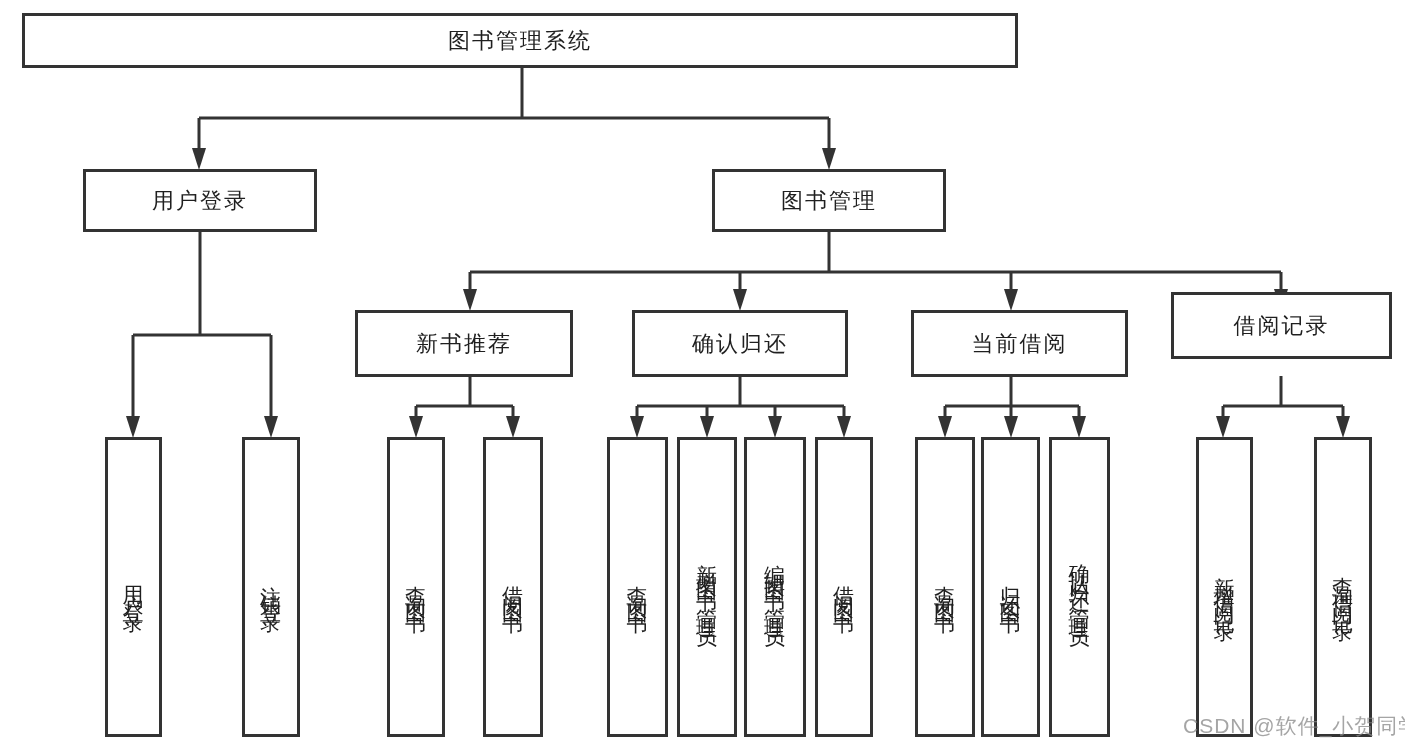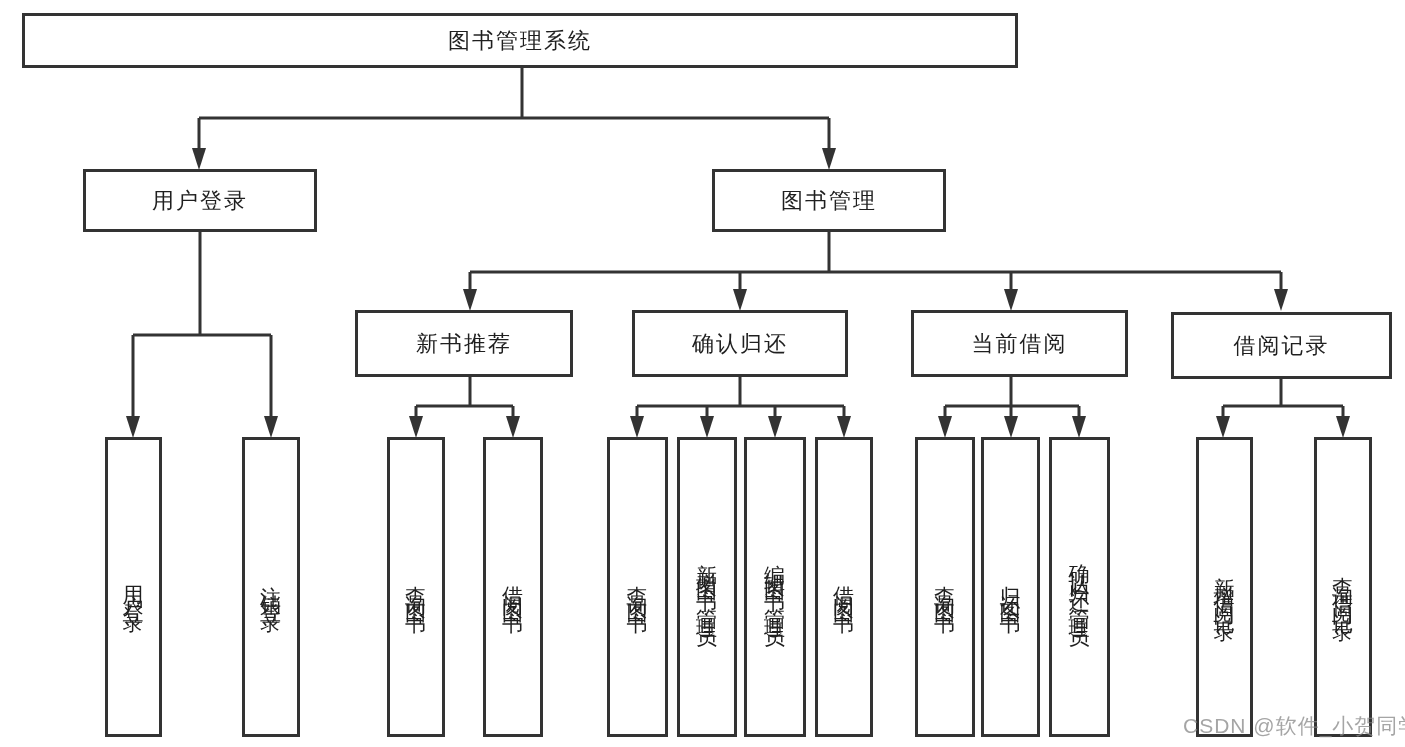--- a/index.html
+++ b/index.html
@@ -105,21 +105,21 @@
   </svg>
 
   <div class="node h-node" style="left:22px; top:13px; width:996px; height:55px;">图书管理系统</div>
 
   <div class="node h-node" style="left:83px; top:169px; width:234px; height:63px;">用户登录</div>
   <div class="node h-node" style="left:712px; top:169px; width:234px; height:63px;">图书管理</div>
 
   <div class="node h-node" style="left:355px; top:310px; width:218px; height:67px;">新书推荐</div>
   <div class="node h-node" style="left:632px; top:310px; width:216px; height:67px;">确认归还</div>
   <div class="node h-node" style="left:903px; top:310px; width:217px; height:67px;margin-left:8px;">当前借阅</div>
-  <div class="node h-node" style="left:1171px; top:312px; width:221px; height:67px;">借阅记录</div>
+  <div class="node h-node" style="left:1171px; top:292px; width:221px; height:67px;">借阅记录</div>
 
   <div class="node v-node" style="left:105px; top:437px; width:57px; height:300px;">用户登录</div>
   <div class="node v-node" style="left:242px; top:437px; width:58px; height:300px;">注销登录</div>
 
   <div class="node v-node" style="left:387px; top:437px; width:58px; height:300px;">查询图书</div>
   <div class="node v-node" style="left:483px; top:437px; width:60px; height:300px;">借阅图书</div>
 
   <div class="node v-node" style="left:607px; top:437px; width:61px; height:300px;">查询图书</div>
   <div class="node v-node" style="left:677px; top:437px; width:60px; height:300px;">新增图书（管理员）</div>
   <div class="node v-node" style="left:744px; top:437px; width:62px; height:300px;">编辑图书（管理员）</div>

